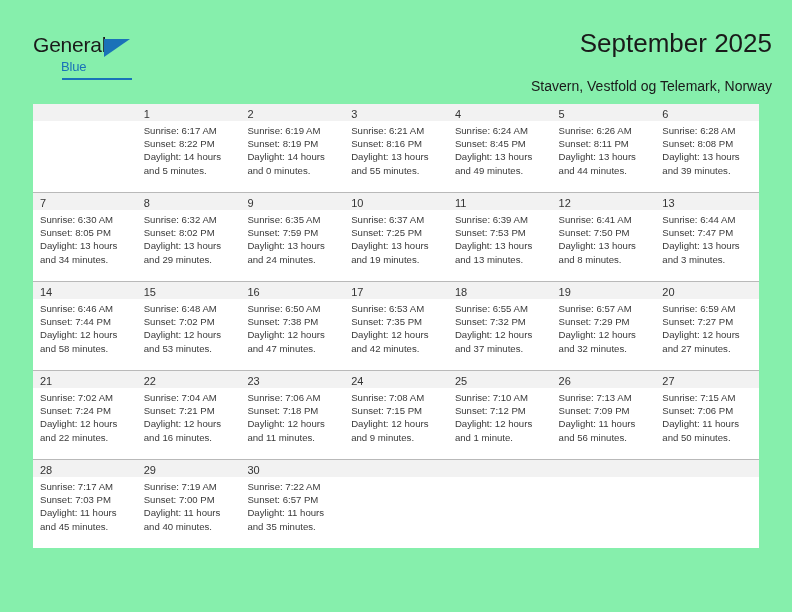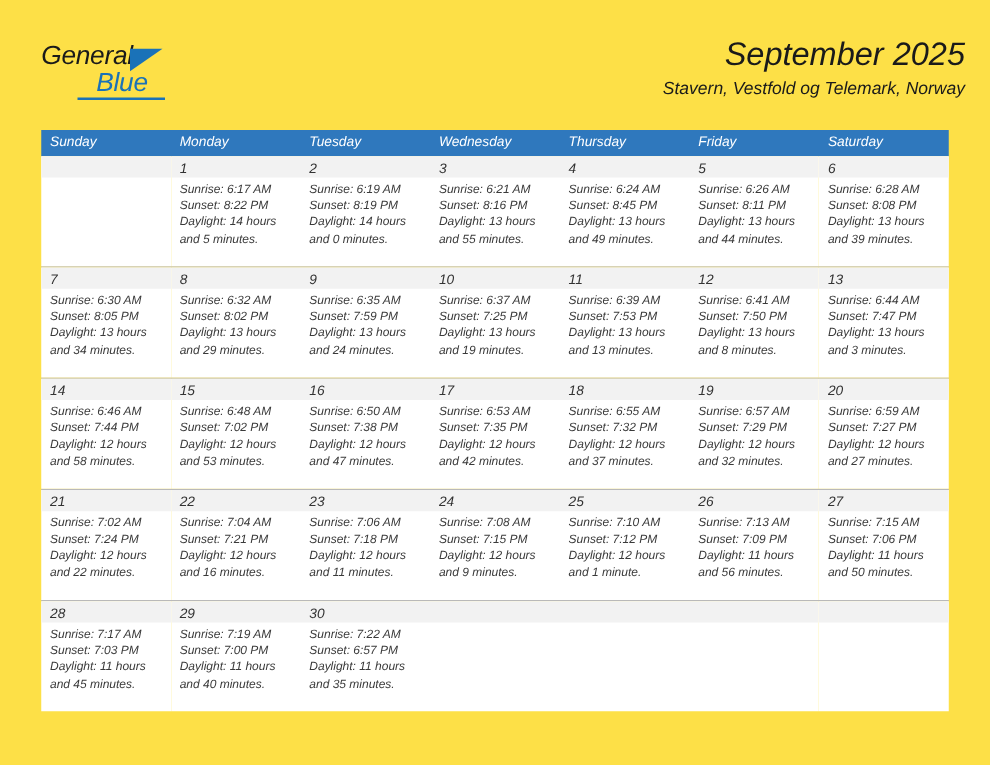--- a/index.html
+++ b/index.html
@@ -7,23 +7,22 @@
     width: 792px;
     height: 612px;
     background: #ffffff;
     font-family: "Liberation Sans", sans-serif;
     -webkit-font-smoothing: antialiased;
   }
   .page {
     position: relative;
     width: 792px;
     height: 612px;
-    background: #fde047;
+    background: #86efac;
     overflow: hidden;
-    font-style: italic;
   }
 
   
   .header {
     position: absolute;
     left: 0; top: 0;
     width: 792px;
     height: 104px;
   }
   .brand {
@@ -45,23 +44,23 @@
   .brand-triangle {
     position: absolute;
     left: 71px;
     top: 6px;
     width: 0; height: 0;
     border-left: 26px solid #1a72b8;
     border-bottom: 18px solid transparent;
   }
   .brand-blue {
     position: absolute;
-    left: 44px;
+    left: 28px;
     top: 22px;
-    font-size: 21px;
+    font-size: 13px;
     line-height: 24px;
     color: #1a72b8;
     font-weight: 400;
     letter-spacing: -0.2px;
   }
   .brand-underline {
     position: absolute;
     left: 29px;
     top: 45px;
     width: 70px;
@@ -75,21 +74,21 @@
     top: 26px;
     text-align: right;
   }
   .cal-title {
     font-size: 26px;
     line-height: 34px;
     color: #1a1a1a;
     font-weight: 400;
   }
   .cal-subtitle {
-    margin-top: 1px;
+    margin-top: 17px;
     font-size: 14px;
     line-height: 18px;
     color: #1a1a1a;
     font-weight: 400;
     text-align: center;
   }
 
   
   .calendar {
     position: absolute;
@@ -164,29 +163,20 @@
     </div>
 
     <div class="title-block">
       <div class="cal-title">September 2025</div>
       <div class="cal-subtitle">Stavern, Vestfold og Telemark, Norway</div>
     </div>
 
   </div>
 
   <div class="calendar">
-    <div class="weekdays">
-      <div class="weekday">Sunday</div>
-      <div class="weekday">Monday</div>
-      <div class="weekday">Tuesday</div>
-      <div class="weekday">Wednesday</div>
-      <div class="weekday">Thursday</div>
-      <div class="weekday">Friday</div>
-      <div class="weekday">Saturday</div>
-    </div>
     <div id="weeks-container">
         <div class="week">
           <div class="daycell empty">
             <div class="datenum-bar"></div>
           </div>
           <div class="daycell">
             <div class="datenum-bar"><span class="datenum">1</span></div>
             <div class="dayinfo">
               <div>Sunrise: 6:17 AM</div>
               <div>Sunset: 8:22 PM</div>

